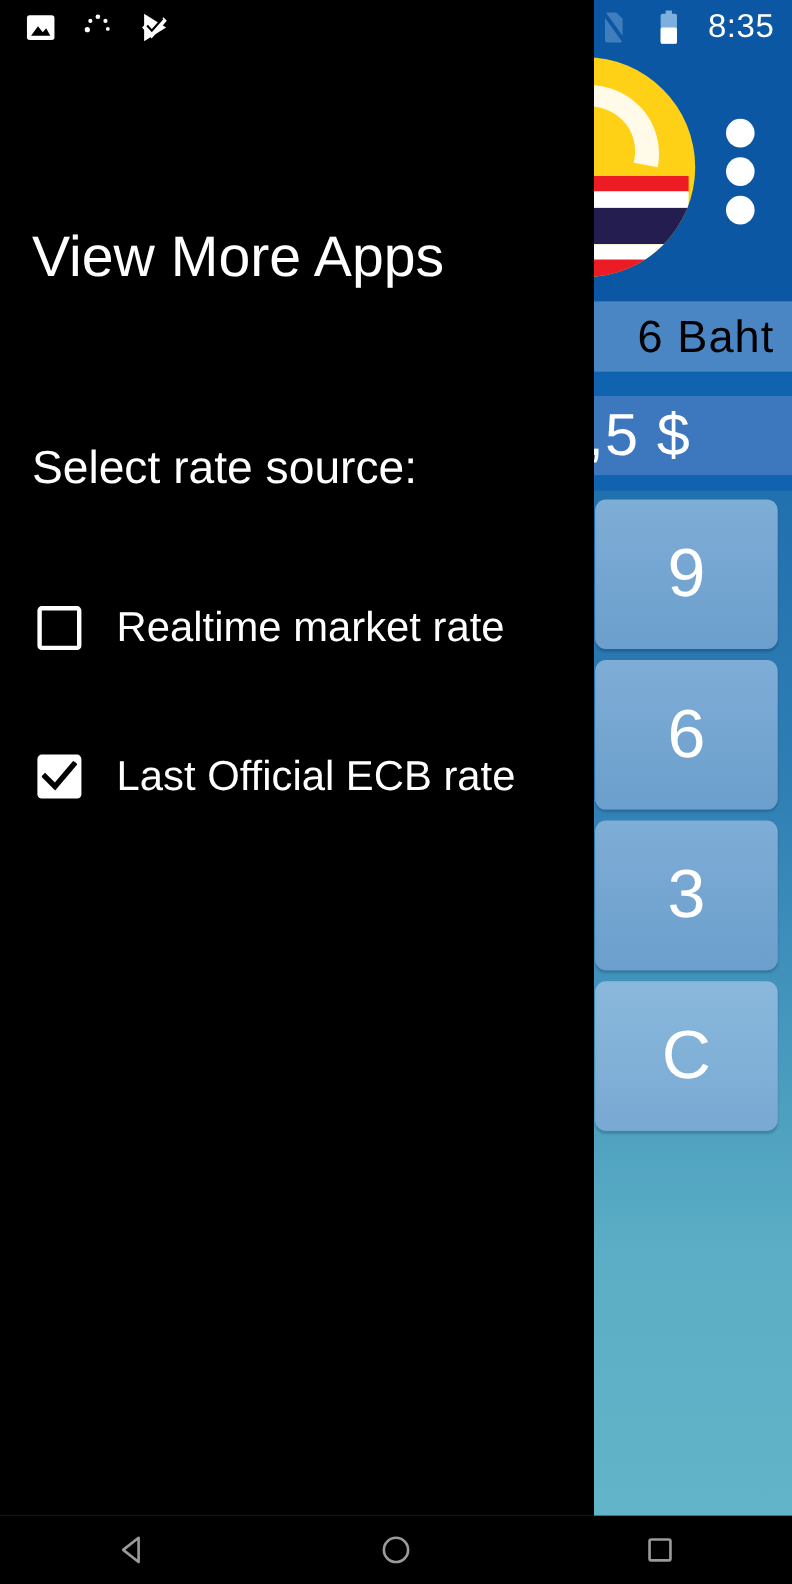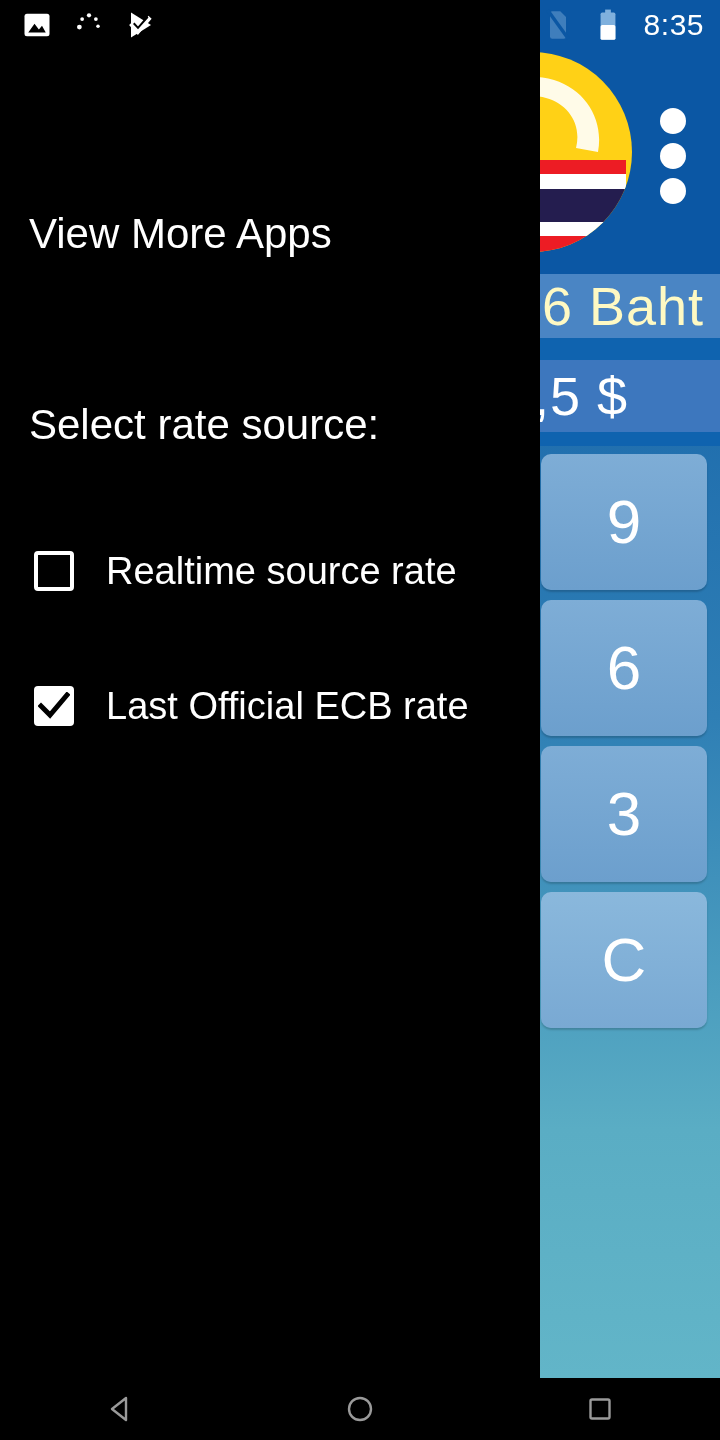--- a/index.html
+++ b/index.html
@@ -71,21 +71,21 @@
   #overflow-menu .dot { width:26px; height:26px; border-radius:50%; background:#fff; }
 
   
   #row-result {
     position:absolute; left:0; top:274px; width:720px; height:64px;
     background:#4a85c4;
     display:flex; align-items:center; justify-content:flex-end;
     padding-right:16px;
   }
   #row-result .txt {
-    color:#fef9c3; font-size:54px; line-height:54px;
+    color:#000000; font-size:41px; line-height:54px;
     letter-spacing:1px; white-space:nowrap;text-align:right;
   }
   #row-gap { position:absolute; left:0; top:338px; width:720px; height:22px; background:#0f63af; }
   #row-input {
     position:absolute; left:0; top:360px; width:720px; height:72px;
     background:#3d77be;
     display:flex; align-items:center; justify-content:flex-end;
     padding-right:92px;
   }
   #row-input .txt {
@@ -129,21 +129,21 @@
   #sb-icons {
     position:absolute; left:22px; top:10px;
     height:30px;
     display:flex; align-items:center; gap:22px;
   }
   #sb-icons .sbicon { width:30px; height:30px; display:block; }
 
   #drawer-title {
     position:absolute; left:29px; top:207px;
     color:#ffffff;
-    font-size:42px; line-height:54px;
+    font-size:52px; line-height:54px;
     white-space:nowrap;
   }
   #drawer-section-label {
     position:absolute; left:29px; top:398px;
     color:#ffffff;
     font-size:42px; line-height:54px;
     white-space:nowrap;
   }
   .cb-row {
     position:absolute; left:34px;
@@ -273,21 +273,21 @@
         </svg>
       </div>
     </div>
 
     <div id="drawer-title">View More Apps</div>
 
     <div id="drawer-section-label">Select rate source:</div>
 
     <div class="cb-row r0">
       <span class="cb-box off"></span>
-      <span class="cb-label">Realtime source rate</span>
+      <span class="cb-label">Realtime market rate</span>
     </div>
 
     <div class="cb-row r1">
       <span class="cb-box on">
         <svg width="32" height="28" viewBox="0 0 32 28">
           <path d="M3 14 L12 23 L29 3" stroke="#000000" stroke-width="5" fill="none" stroke-linecap="square"></path>
         </svg>
       </span>
       <span class="cb-label">Last Official ECB rate</span>
     </div>

